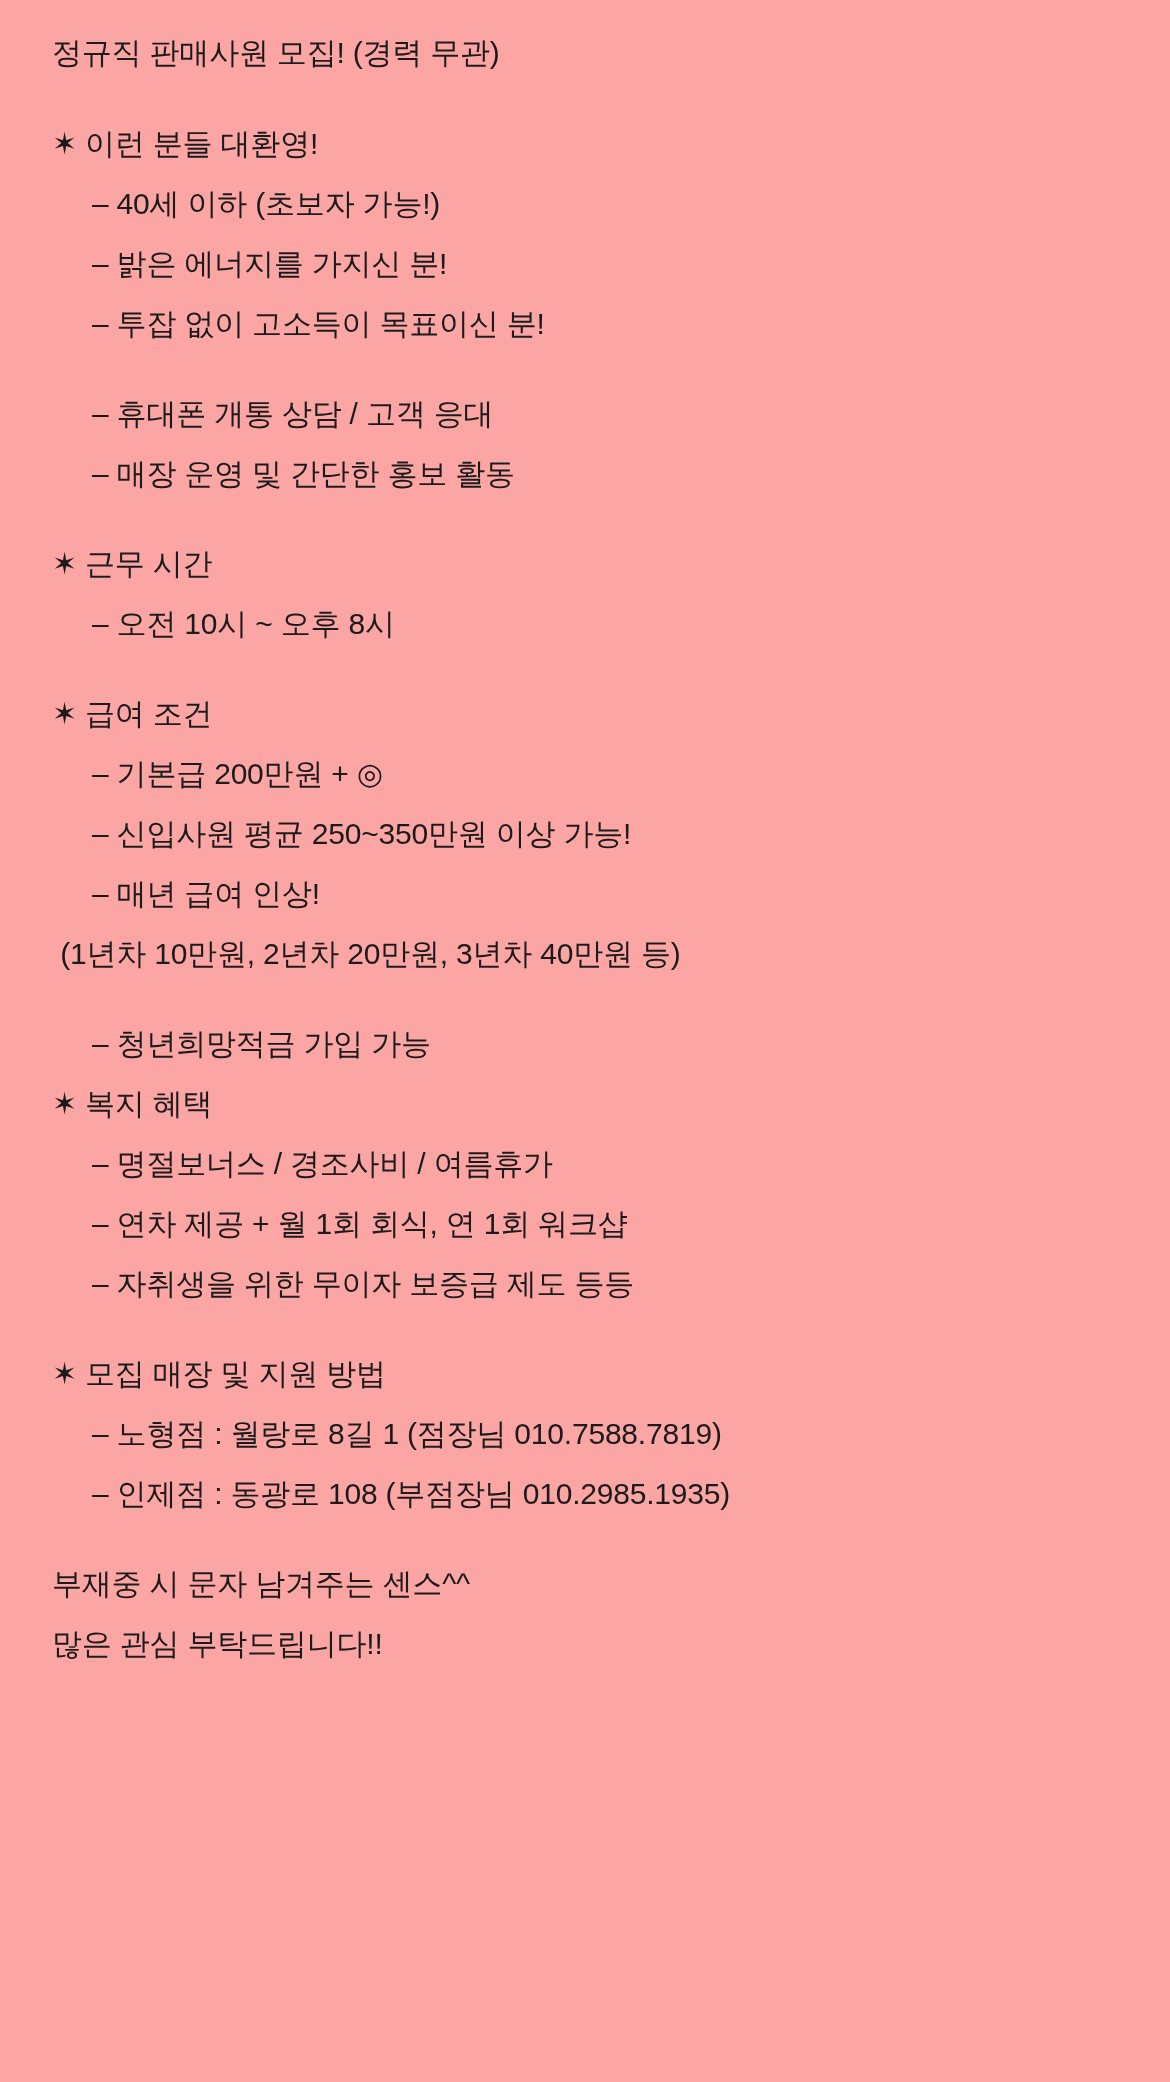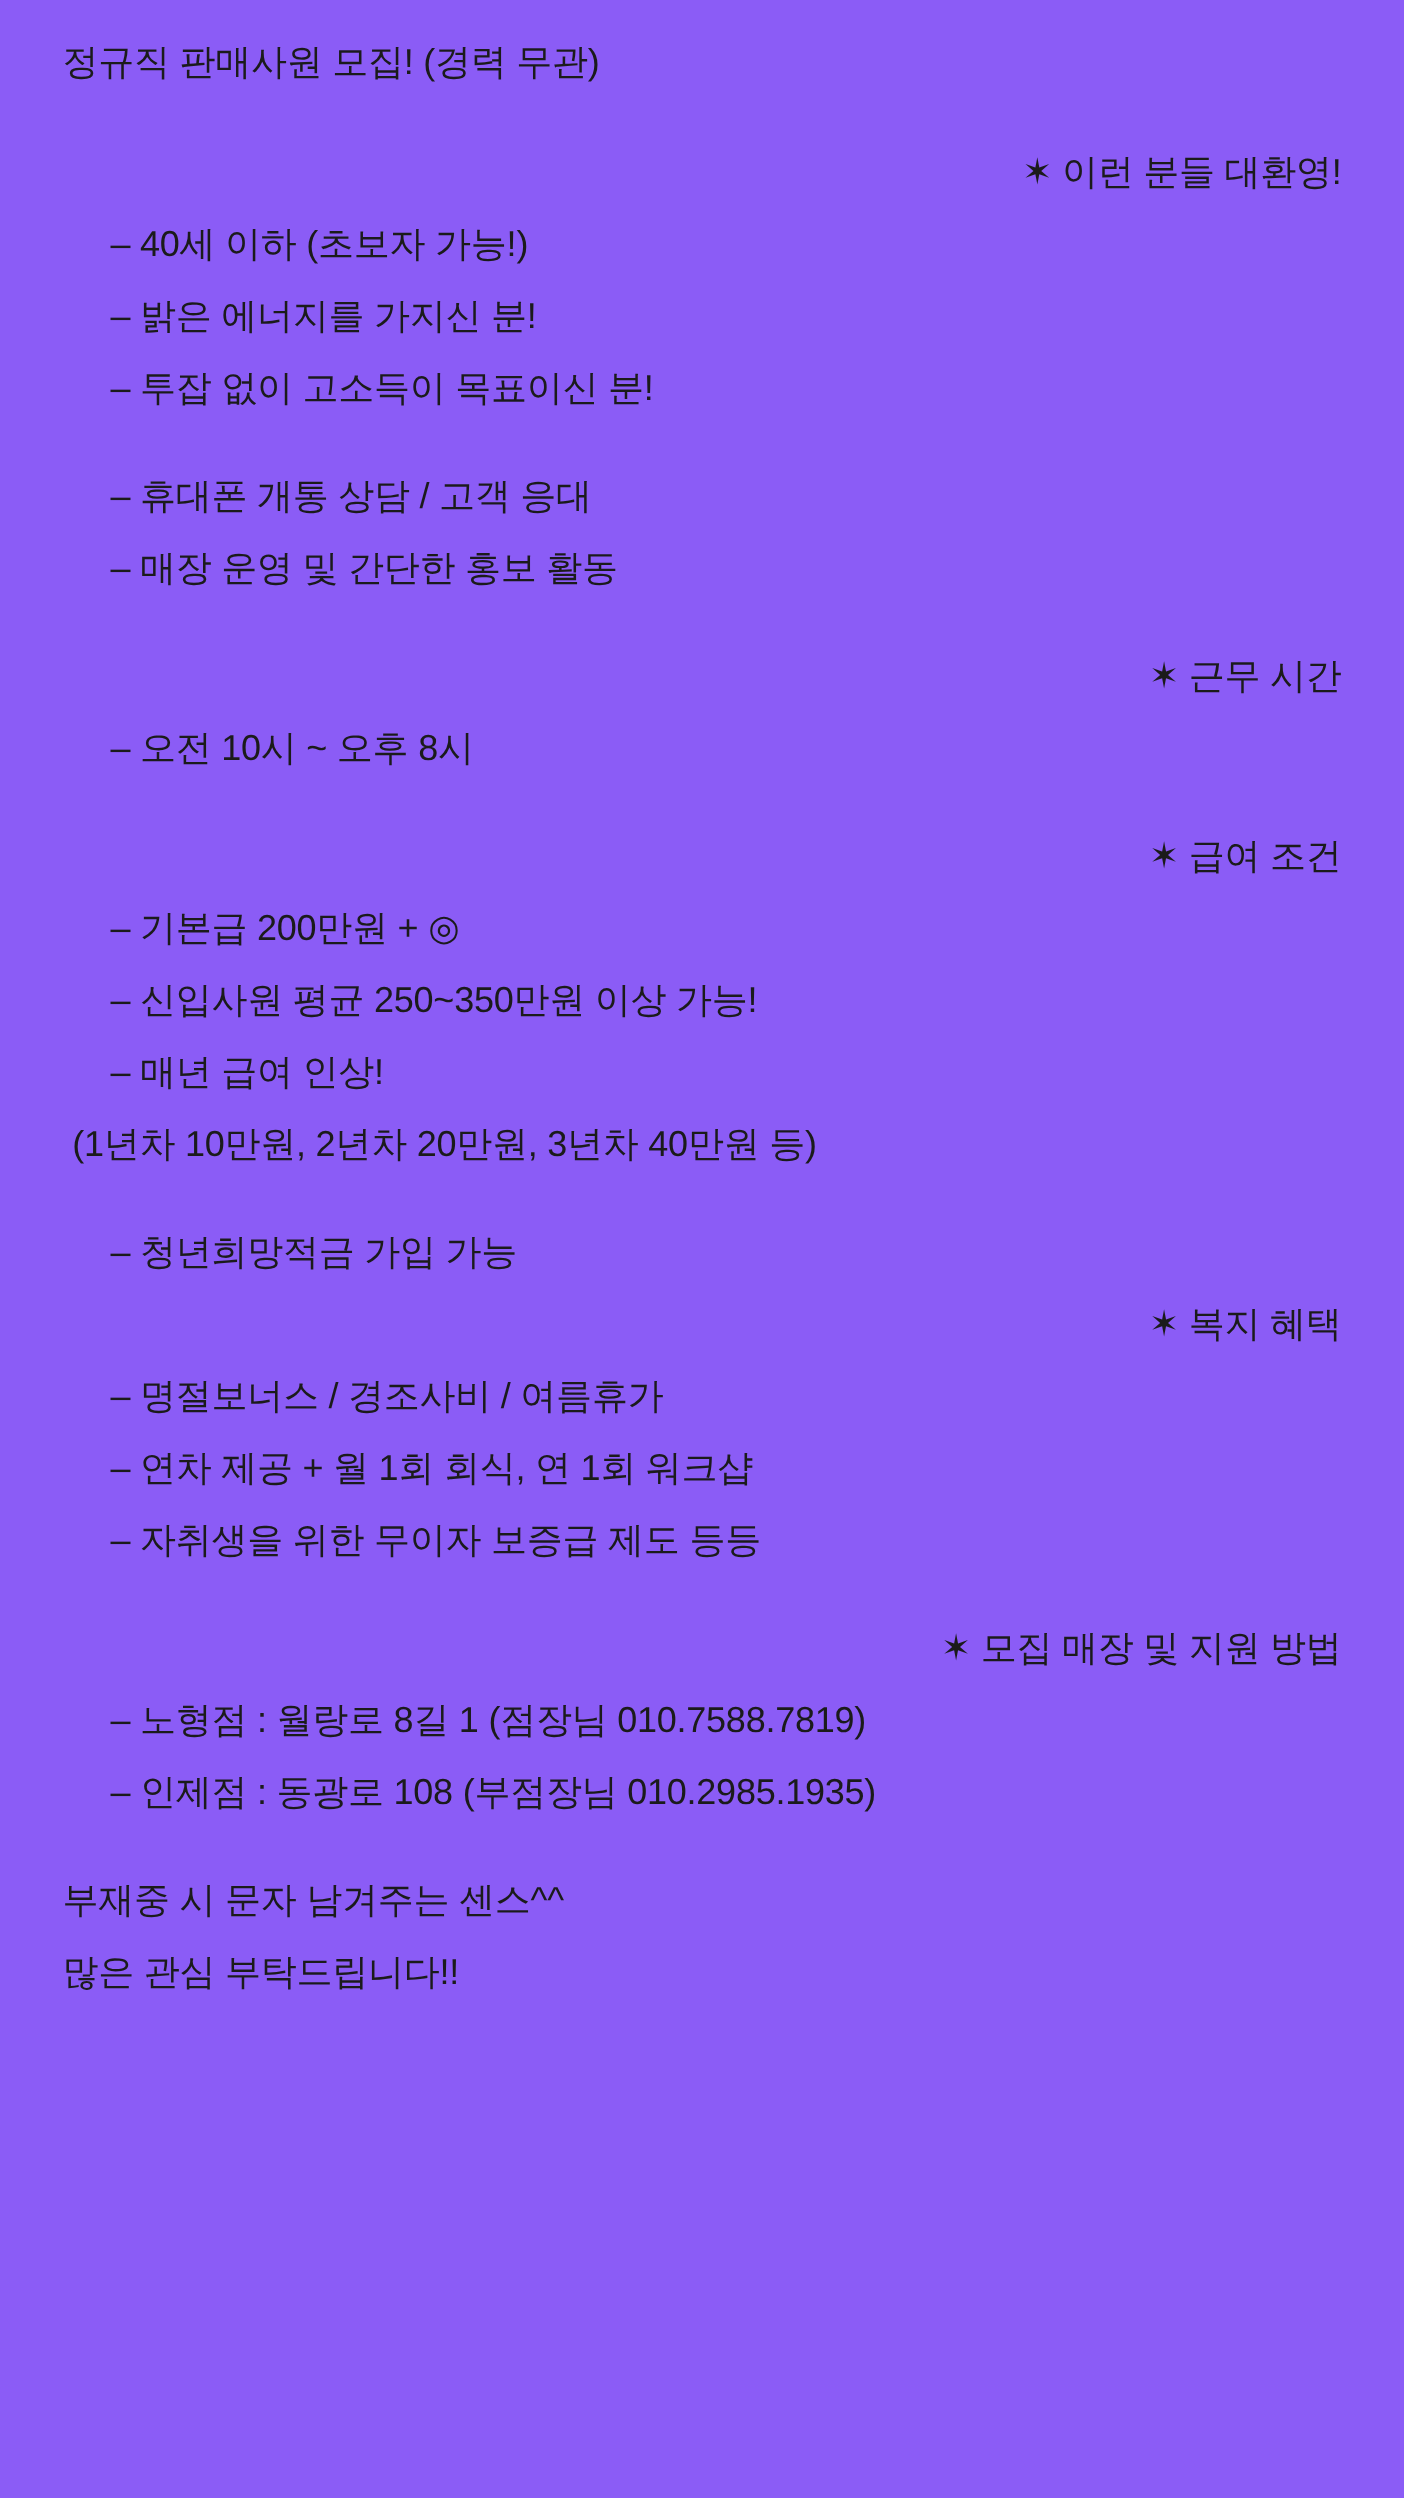--- a/index.html
+++ b/index.html
@@ -12,36 +12,35 @@
     min-height: 2082px;
     font-family: "Liberation Sans", "DejaVu Sans", sans-serif;
     color: #1b1b1b;
     -webkit-font-smoothing: antialiased;
   }
   .page {
     width: 1170px;
     min-height: 2082px;
     box-sizing: border-box;
     padding: 22px 52px 40px 52px;
-    background: #8b5cf6;
+    background: #fca5a5;
   }
   .line {
     font-size: 30px;
     line-height: 60px;
     letter-spacing: -0.2px;
     white-space: pre-wrap;
     color: #1b1b1b;
   }
   .line.title {
     font-size: 30px;
     line-height: 62px;
   }
   .line.heading {
     font-size: 30px;
-    text-align: right;
   }
   .line.item {
     font-size: 30px;
     margin-left: 40px;
   }
   .line.cont {
     font-size: 30px;
   }
   .spacer {
     height: 30px;

